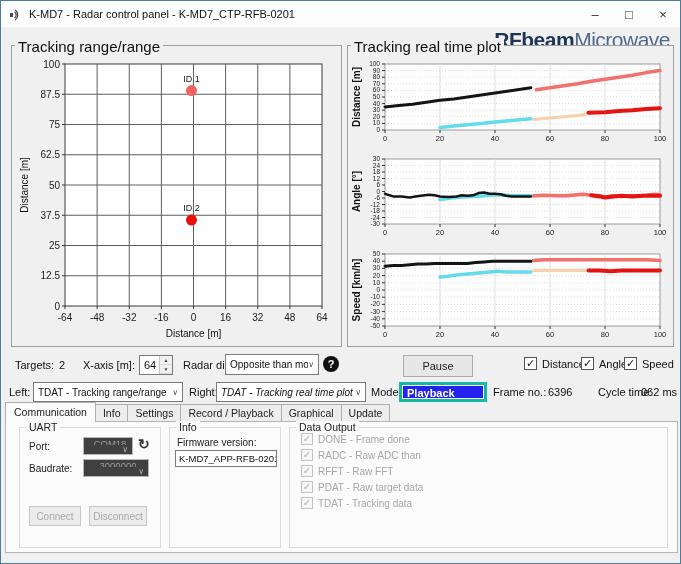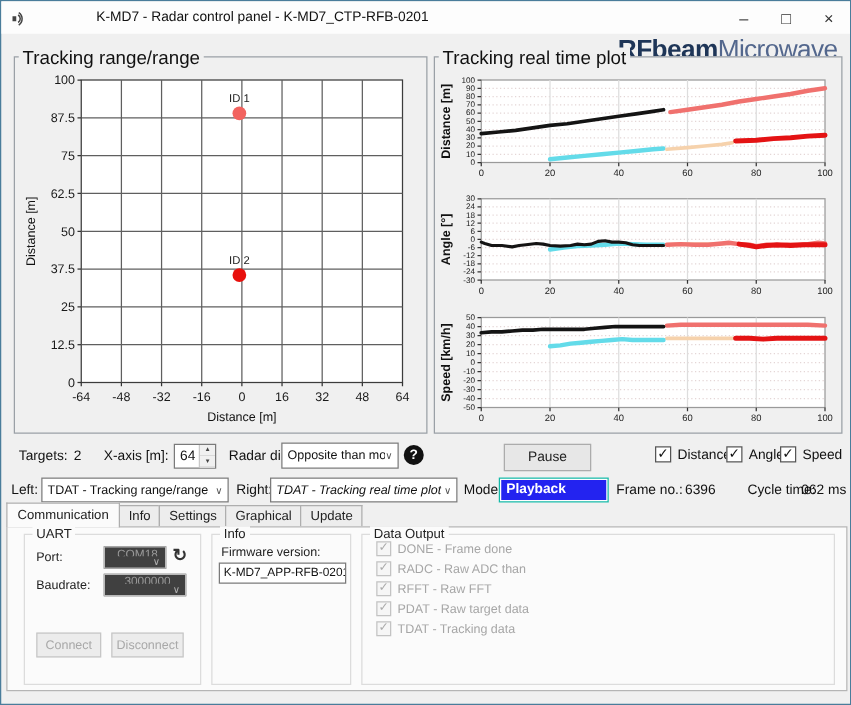--- a/index.html
+++ b/index.html
@@ -1,20 +1,20 @@
 <!DOCTYPE html>
 <html><head>
 <meta charset="utf-8">
 <style>
   * { margin:0; padding:0; box-sizing:border-box; }
   html,body { width:681px; height:564px; font-family:"Liberation Sans", sans-serif; background:#d8d8d8; }
   .window { position:absolute; left:0; top:0; width:681px; height:564px; background:#f0f0f0;
             border:1px solid #4a7d9b; overflow:hidden; }
   .titlebar { position:absolute; left:0; top:0; width:100%; height:26px; background:#fdfdfd;
-              display:flex; align-items:center;gap:48px; }
+              display:flex; align-items:center; }
   .title-text { font-size:11px; color:#111; margin-left:6px; }
   .win-btns { position:absolute; right:0; top:0; height:26px; display:flex; }
   .win-btn { width:34px; height:26px; display:flex; align-items:center; justify-content:center;
              font-size:13px; color:#333; }
   .app-icon { margin-left:8px; display:flex; align-items:center; }
   .logo { position:absolute; right:10px; top:27px; font-size:21px; letter-spacing:-0.5px; }
   .logo b { color:#1e3557; font-weight:bold; }
   .logo span { color:#53678d; font-weight:normal; }
 
   .groupbox { position:absolute; border:1px solid #9aa0a6; background:#f0f0f0; }
@@ -44,21 +44,21 @@
   .help-circle { position:absolute; width:16px; height:16px; border-radius:50%; background:#111; color:#fff;
                  font-size:11px; font-weight:bold; display:flex; align-items:center; justify-content:center; }
 
   .cb-row { position:absolute; display:flex; align-items:center; gap:5px; }
   .cb-box { width:13px; height:13px; background:#fff; border:1px solid #555; font-size:11px; color:#111;
             display:flex; align-items:center; justify-content:center; line-height:1; }
   .cb-label { font-size:11px; color:#111; white-space:nowrap; }
   .cb-row.disabled .cb-box { width:12px; height:12px; background:#f6f6f6; border-color:#c3c3c3; color:#ababab; font-size:10px; }
   .cb-row.disabled .cb-label { color:#a6a6a6; font-size:10px; }
 
-  .mode-box { position:absolute; background:#fff; border:1px solid #14b8a6; padding:1px; }
+  .mode-box { position:absolute; background:#fff; border:3px solid #14b8a6; padding:1px; }
   .mode-box .sel { display:block; background:#2323f0; color:#fff; font-size:11px; font-weight:bold;
                    padding:1px 4px 2px 4px; width:100%; height:100%; }
 
   .tabstrip { position:absolute; left:4px; top:403px; display:flex; align-items:flex-end; height:18px; }
   .tab { border:1px solid #aeaeae; border-bottom:none; background:#ededed; font-size:10.5px; color:#222;
          padding:2px 7px 3px 7px; margin-right:-1px; }
   .tab.active { background:#fbfbfb; padding:3px 8px 4px 8px; position:relative; z-index:2; }
   .tabpage { position:absolute; left:4px; top:420px; width:673px; height:132px; background:#fbfbfb;
              border:1px solid #b5b5b5; }
 
@@ -379,20 +379,21 @@
   </div>
   <span class="lbl" style="left:492px; top:385px;">Frame no.:</span>
   <span class="val" style="left:547px; top:385px;">6396</span>
   <span class="lbl" style="left:597px; top:385px;">Cycle time:</span>
   <span class="val" style="left:655px; top:385px; left:640px;">062 ms</span>
 
   <div class="tabstrip">
     <div class="tab active">Communication</div>
     <div class="tab">Info</div>
     <div class="tab">Settings</div>
+    <div class="tab">Record / Playback</div>
     <div class="tab">Graphical</div>
     <div class="tab">Update</div>
   </div>
 
   <div class="tabpage"></div>
 
   <div class="inner-group" style="left:18px; top:426px; width:142px; height:121px;"></div>
   <span class="inner-label" style="left:25px; top:420px;">UART</span>
   <span class="small-lbl" style="left:28px; top:440px;">Port:</span>
   <div class="combo disabled" style="left:82px; top:436px; width:50px; height:18px; font-size:9.5px;">

